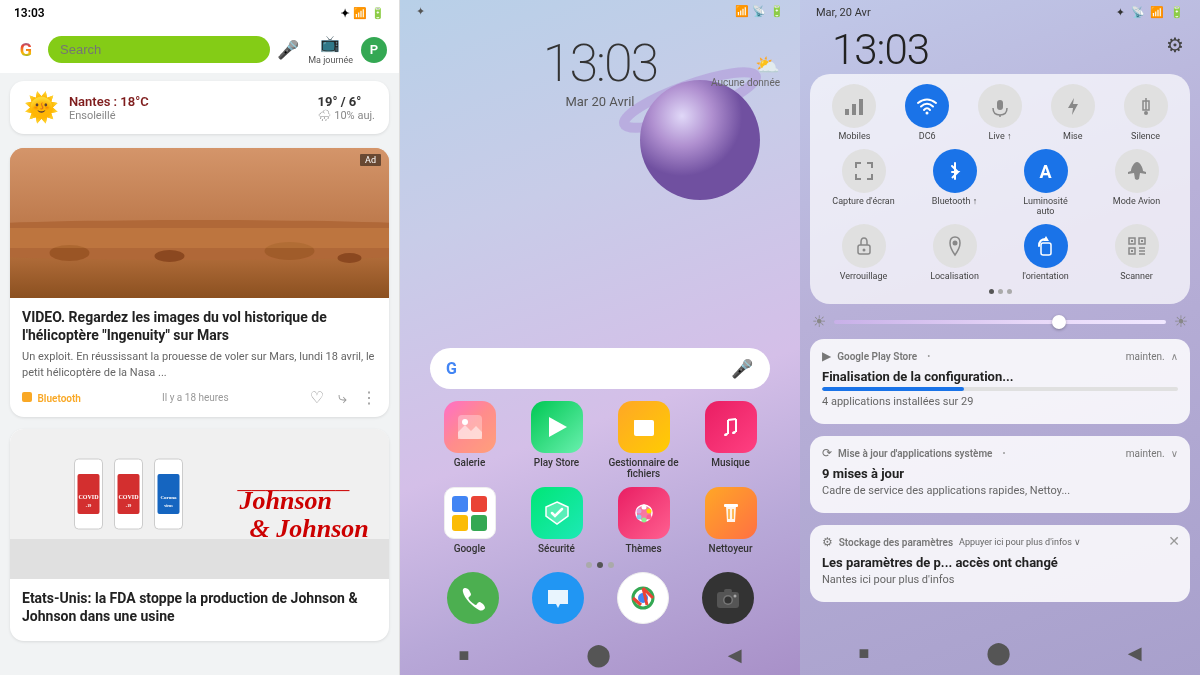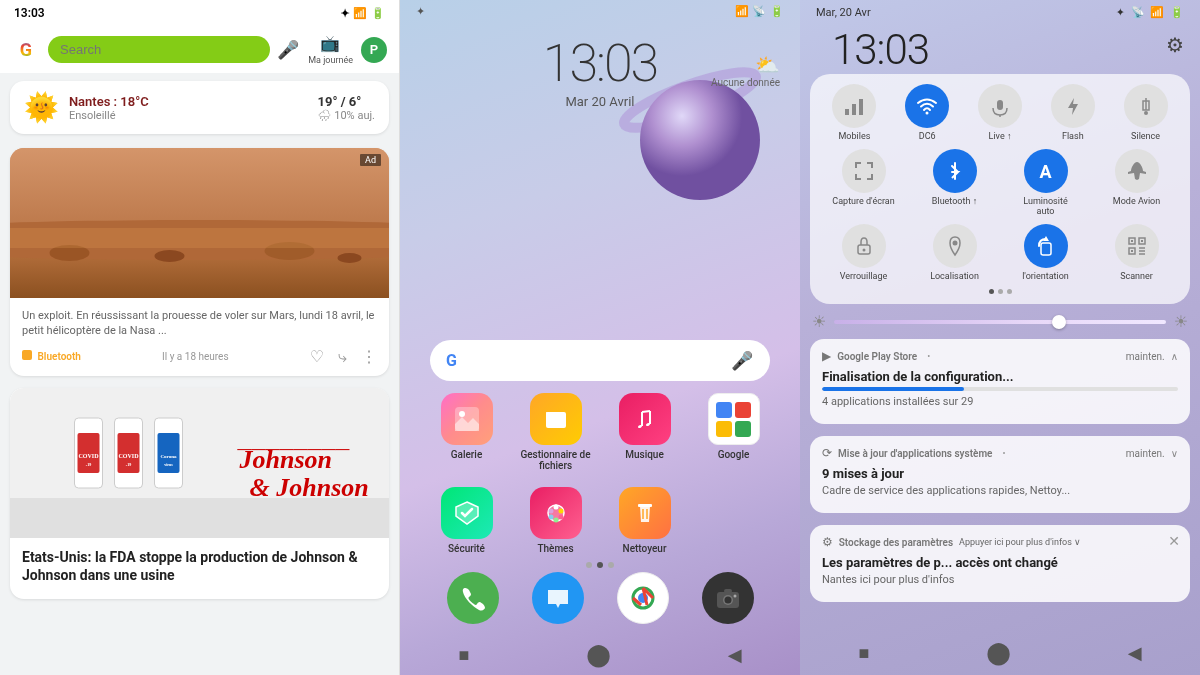--- a/index.html
+++ b/index.html
@@ -231,21 +231,21 @@
 
     .home-search-bar .g-text {
       flex: 1;
       font-size: 14px;
       color: #aaa;
     }
 
     .app-grid {
       display: grid;
       grid-template-columns: repeat(4, 1fr);
-      gap: 16px;
+      gap: 8px;
       width: 340px;
       z-index: 10;
       margin-bottom: 8px;
     }
 
     .app-item {
       display: flex;
       flex-direction: column;
       align-items: center;
       gap: 4px;
@@ -560,20 +560,21 @@
 
         <ellipse cx="60" cy="105" rx="20" ry="8" fill="#9a5525"></ellipse>
         <ellipse cx="160" cy="108" rx="15" ry="6" fill="#8b4820"></ellipse>
         <ellipse cx="280" cy="103" rx="25" ry="9" fill="#a05c2a"></ellipse>
         <ellipse cx="340" cy="110" rx="12" ry="5" fill="#8b4820"></ellipse>
 
         <rect y="80" width="380" height="20" fill="rgba(220,150,80,0.3)"></rect>
       </svg>
     </div>
     <div class="news-body">
+      <div class="news-title">VIDEO. Regardez les images du vol historique de l'hélicoptère "Ingenuity" sur Mars</div>
       <div class="news-summary">Un exploit. En réussissant la prouesse de voler sur Mars, lundi 18 avril, le petit hélicoptère de la Nasa ...</div>
       <div class="news-meta">
         <span class="news-source">
           <span style="display:inline-block;width:10px;height:10px;background:#f9a825;border-radius:2px;margin-right:3px;"></span>
           <span>Bluetooth</span>
         </span>
         <span class="news-time">Il y a 18 heures</span>
         <div class="news-actions">
           <span class="news-action">♡</span>
           <span class="news-action">⤷</span>
@@ -670,20 +671,28 @@
       <div class="app-icon app-icon-galerie">
         <svg width="30" height="30" viewBox="0 0 30 30" xmlns="http://www.w3.org/2000/svg">
           <rect x="3" y="3" width="24" height="24" rx="4" fill="rgba(255,255,255,0.3)"></rect>
           <circle cx="10" cy="10" r="3" fill="#fff"></circle>
           <path d="M3 20 L10 13 L16 19 L21 14 L27 20 L27 27 L3 27Z" fill="rgba(255,255,255,0.5)"></path>
         </svg>
       </div>
       <span class="app-label">Galerie</span>
     </div>
     <div class="app-item">
+      <div class="app-icon app-icon-playstore">
+        <svg width="30" height="30" viewBox="0 0 30 30" xmlns="http://www.w3.org/2000/svg">
+          <polygon points="7,5 25,15 7,25" fill="#fff"></polygon>
+        </svg>
+      </div>
+      <span class="app-label">Play Store</span>
+    </div>
+    <div class="app-item">
       <div class="app-icon app-icon-files">
         <svg width="30" height="30" viewBox="0 0 30 30" xmlns="http://www.w3.org/2000/svg">
           <rect x="5" y="8" width="20" height="16" rx="2" fill="#fff"></rect>
           <path d="M5 12 L5 8 L13 8 L15 11 L25 11 L25 12Z" fill="rgba(255,255,255,0.8)"></path>
         </svg>
       </div>
       <span class="app-label">Gestionnaire de fichiers</span>
     </div>
     <div class="app-item">
       <div class="app-icon app-icon-musique">
@@ -844,21 +853,21 @@
           </svg>
         </div>
         <span class="qs-label">Live ↑</span>
       </div>
       <div class="qs-item">
         <div class="qs-btn inactive">
           <svg width="22" height="22" viewBox="0 0 22 22" xmlns="http://www.w3.org/2000/svg">
             <polygon points="12,3 6,13 11,13 10,20 16,9 11,9" fill="#888"></polygon>
           </svg>
         </div>
-        <span class="qs-label">Flash</span>
+        <span class="qs-label">Mise</span>
       </div>
       <div class="qs-item">
         <div class="qs-btn inactive">
           <svg width="22" height="22" viewBox="0 0 22 22" xmlns="http://www.w3.org/2000/svg">
             <path d="M11 3 L11 15 M8 6 L8 15 L14 15 L14 6Z" stroke="#888" stroke-width="1.5" fill="none"></path>
             <circle cx="11" cy="18" r="2" fill="#888"></circle>
           </svg>
         </div>
         <span class="qs-label">Silence</span>
       </div>

